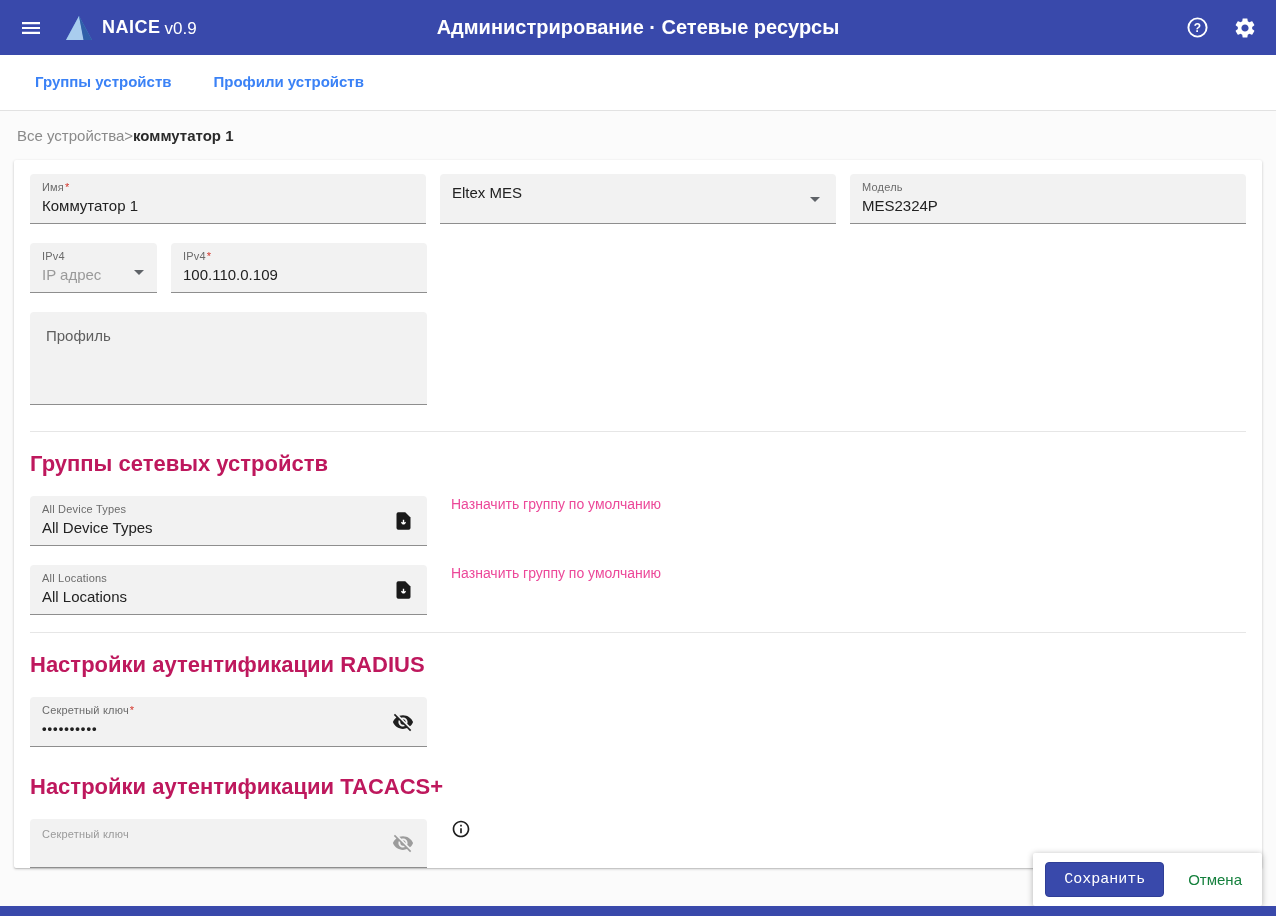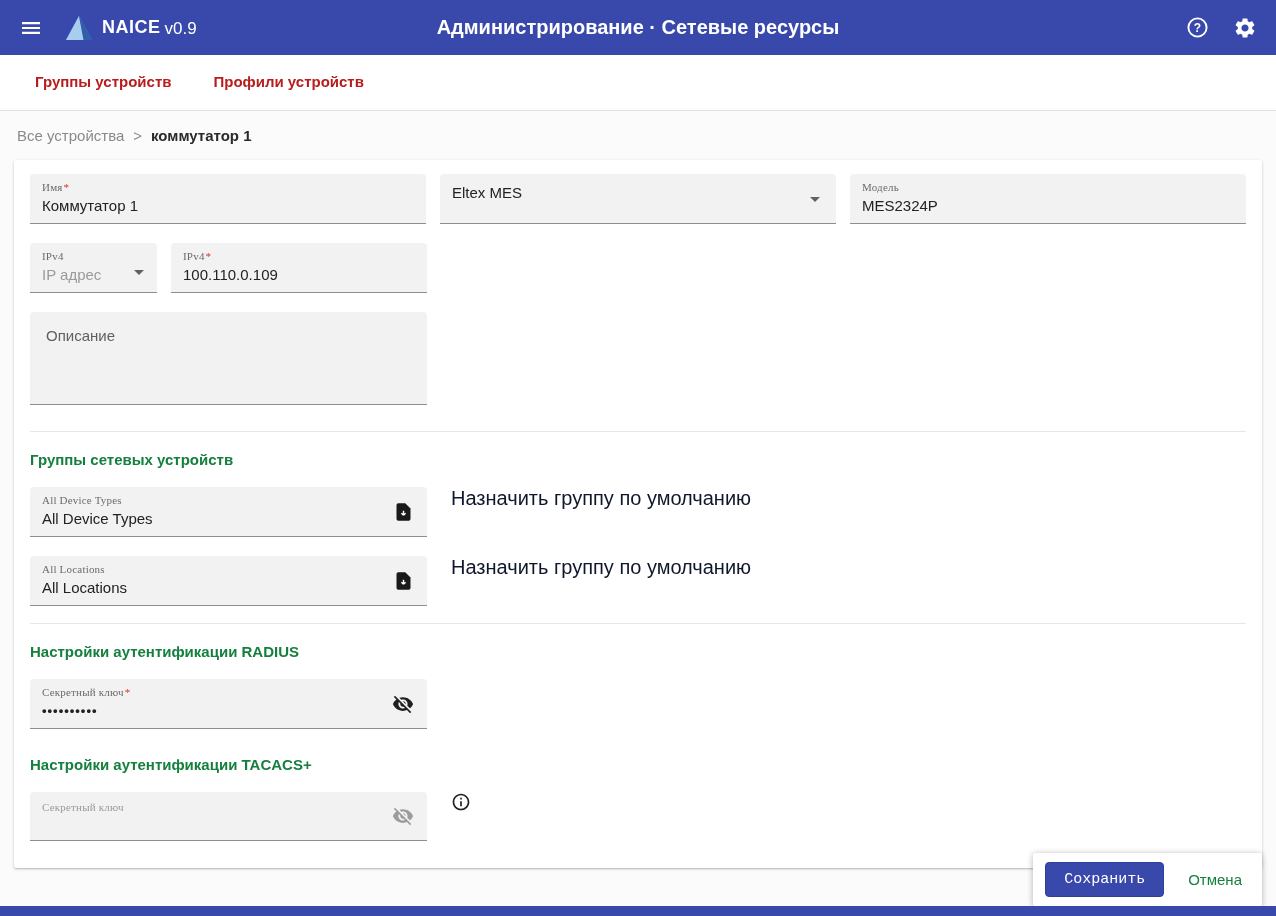--- a/index.html
+++ b/index.html
@@ -13,60 +13,60 @@
   .brand { display:flex; align-items:center; margin-left:20px; }
   .brand svg { display:block; margin-right:8px; }
   .brand-name { font-size:18px; font-weight:bold; letter-spacing:.5px; }
   .brand-ver { font-size:17px; margin-left:4px; align-self:flex-end; padding-bottom:2px; }
   .topbar-title { position:absolute; left:50%; transform:translateX(-50%); font-size:20px; font-weight:bold; white-space:nowrap; }
   .topbar-actions { margin-left:auto; display:flex; align-items:center; gap:22px; }
   .topbar-actions .icon-btn { width:26px; height:26px; display:flex; align-items:center; justify-content:center; cursor:pointer; }
 
   
   .tabs { background:#fff; display:flex; align-items:stretch; height:56px; border-bottom:1px solid #e2e2e2; padding-left:14px; }
-  .tab { display:flex; align-items:center; padding:0 15px; margin:0 6px; font-size:15px; font-weight:bold; color:#b91c1c; cursor:pointer; border-bottom:2px solid transparent; }
+  .tab { display:flex; align-items:center; padding:0 15px; margin:0 6px; font-size:15px; font-weight:bold; color:#3b82f6; cursor:pointer; border-bottom:2px solid transparent; }
   .tab.active { color:#3949ab; border-bottom-color:#3949ab; }
 
   
-  .breadcrumb { height:49px; display:flex; align-items:center; padding:0 17px; gap:9px; font-size:15px; background:#fbfbfb; }
+  .breadcrumb { height:49px; display:flex; align-items:center; padding:0 17px; font-size:15px; background:#fbfbfb; }
   .crumb-link { color:#8a8a8a; cursor:pointer; }
   .crumb-sep { color:#8a8a8a; }
   .crumb-current { color:#2a2a2a; font-weight:bold; }
 
   
   .card { margin:0 14px; height:708px; background:#fff; box-shadow:0 1px 3px rgba(0,0,0,.2), 0 1px 1px rgba(0,0,0,.1); padding:14px 16px 24px; border-radius:2px; }
 
   .row { display:flex; gap:14px; }
   .row + .row { margin-top:19px; }
 
   .field { position:relative; background:#f2f2f2; border-bottom:1px solid #8e8e8e; border-radius:4px 4px 0 0; padding:7px 12px 8px; cursor:text; min-height:49px; }
-  .field-label { font-size:11px; color:#6b6b6b; line-height:13px; letter-spacing:.2px;font-family:Liberation Serif, serif; }
+  .field-label { font-size:11px; color:#6b6b6b; line-height:13px; letter-spacing:.2px; }
   .req { color:#d4342a; margin-left:1px; font-size:11px; }
   .field-value { font-size:15px; color:#222; margin-top:3px; line-height:18px; white-space:nowrap; overflow:hidden; }
   .field-value.ghost { color:#9a9a9a; }
   .grow { flex:1; }
   .w-ipver { width:127px; }
   .w-ipaddr { width:256px; }
   .w-std { width:397px; }
 
   .dd-arrow { position:absolute; width:0; height:0; border-left:5px solid transparent; border-right:5px solid transparent; border-top:5px solid #5f6368; }
   .dd-arrow.mid { right:16px; top:50%; margin-top:-2px; }
   .dd-arrow.low { right:13px; bottom:17px; }
 
   .textarea-field { margin-top:19px; width:397px; height:93px; background:#f2f2f2; border-bottom:1px solid #8e8e8e; border-radius:4px 4px 0 0; padding:15px 16px; cursor:text; }
   .textarea-field .ghost { color:#5f5f5f; font-size:15px; }
 
   .divider { border:none; border-top:1px solid #e6e6e6; margin-top:26px; }
 
-  .section-title { font-size:15px; font-weight:bold; color:#15803d; margin:19px 0 0; }
+  .section-title { font-size:22px; font-weight:bold; color:#be185d; margin:19px 0 0; }
 
   .group-row { display:flex; align-items:flex-start; gap:24px; margin-top:19px; }
   .group-field { padding-right:46px; }
   .trail-icon { position:absolute; right:13px; top:50%; transform:translateY(-50%); display:flex; align-items:center; }
-  .link { color:#0f172a; font-size:20px; cursor:pointer; text-decoration:none; }
+  .link { color:#ec4899; font-size:14px; cursor:pointer; text-decoration:none; }
 
   .secret-dots { font-size:13px; letter-spacing:1px; font-weight:bold; }
   .eye-dark { color:#1f1f1f; }
   .eye-grey { color:#9c9c9c; }
   .info-btn { color:#1f1f1f; display:flex; align-items:center; cursor:pointer; }
 
   
   .action-bar { position:absolute; right:14px; bottom:10px; background:#fff; padding:9px 12px; display:flex; align-items:center; gap:16px; box-shadow:0 1px 6px rgba(0,0,0,.3); border-radius:2px; }
   .btn-primary { background:#3949ab; color:#fff; border:1px solid #2f3e96; border-radius:4px; padding:8px 18px; font-size:15px; font-family:Liberation Mono, monospace; cursor:pointer; }
   .btn-text { background:none; border:none; color:#15803d; font-size:15px; font-family:inherit; padding:8px 8px; cursor:pointer; }
@@ -145,21 +145,21 @@
         <div class="field-value ghost">IP адрес</div>
         <span class="dd-arrow low"></span>
       </div>
       <div class="field w-ipaddr">
         <div class="field-label"><span>IPv4</span><span class="req">*</span></div>
         <div class="field-value">100.110.0.109</div>
       </div>
     </div>
 
     <div class="textarea-field">
-      <div class="ghost">Описание</div>
+      <div class="ghost">Профиль</div>
     </div>
 
     <hr class="divider">
 
     <h2 class="section-title">Группы сетевых устройств</h2>
 
     <div class="group-row">
       <div class="field w-std group-field">
         <div class="field-label">All Device Types</div>
         <div class="field-value">All Device Types</div>

